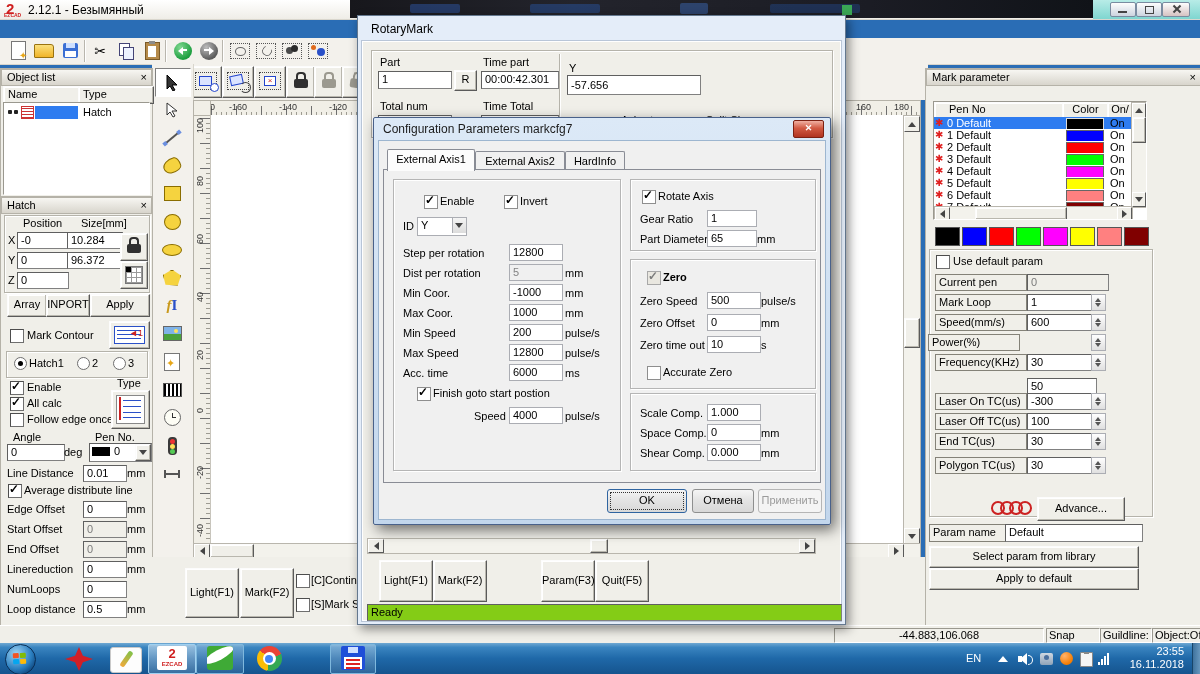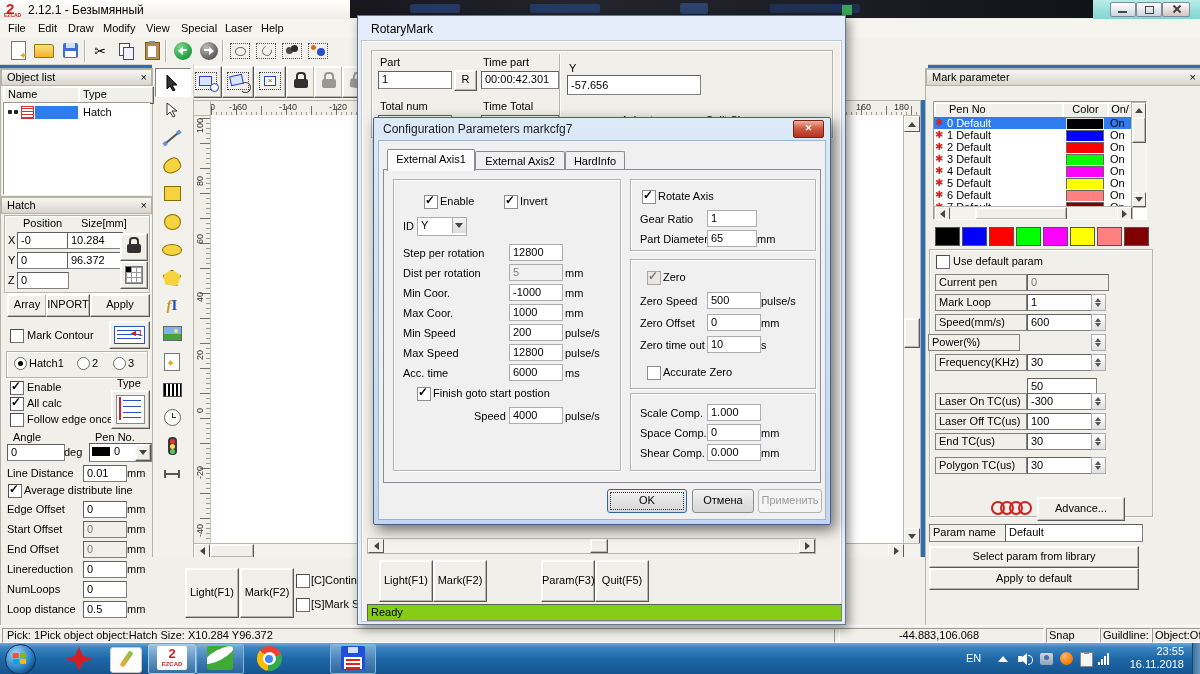--- a/index.html
+++ b/index.html
@@ -94,30 +94,20 @@
       <div class="abs" style="left:8px;top:3px;width:7px;height:6px;border:1px solid #444;"></div>
     </div>
     <div class="abs" style="left:69px;top:2px;width:26px;height:13px;background:linear-gradient(#fdfdfd,#d6c2c2);border:1px solid #7a8ba0;border-radius:2px;">
       <div class="abs" style="left:10px;top:2px;width:8px;height:8px;">
         <div class="abs" style="left:3px;top:-1px;width:2px;height:10px;background:#444;transform:rotate(45deg);"></div>
         <div class="abs" style="left:3px;top:-1px;width:2px;height:10px;background:#444;transform:rotate(-45deg);"></div>
       </div>
     </div>
   </div>
 
-  <div class="abs" style="left:0;top:19px;width:1200px;height:19px;background:#f6f4ef;border-bottom:1px solid #dedbd2;line-height:18px;">
-    <span class="t" style="left:8px;">File</span>
-    <span class="t" style="left:38px;">Edit</span>
-    <span class="t" style="left:68px;">Draw</span>
-    <span class="t" style="left:103px;">Modify</span>
-    <span class="t" style="left:146px;">View</span>
-    <span class="t" style="left:181px;">Special</span>
-    <span class="t" style="left:225px;">Laser</span>
-    <span class="t" style="left:261px;">Help</span>
-  </div>
 
   <div class="abs" style="left:0;top:38px;width:1200px;height:26px;background:#f3f1ec;border-bottom:1px solid #d8d5cc;">
     <div class="tbicon" style="left:6px;top:1px;">
       <div style="width:13px;height:17px;background:#fff;border:1px solid #777;position:relative;">
         <div style="position:absolute;right:-3px;bottom:-2px;color:#e8a718;font-size:10px;">✦</div>
       </div>
     </div>
     <div class="tbicon" style="left:32px;top:1px;">
       <div style="width:18px;height:12px;background:linear-gradient(#fbe07c,#f0b429);border:1px solid #9a7310;border-radius:1px 3px 1px 1px;"></div>
     </div>
@@ -683,21 +673,21 @@
       <div class="gbox" style="left:251px;top:38px;width:184px;height:70px;border-color:#b5b5b5;"></div>
       <span class="cb on" style="left:263px;top:49px;border-color:#8e8e8e;"></span>
       <span class="t" style="left:279px;top:49px;">Rotate Axis</span>
       <span class="t" style="left:261px;top:72px;">Gear Ratio</span>
       <div class="w7fld" style="left:328px;top:69px;width:42px;height:13px;">1</div>
       <span class="t" style="left:261px;top:92px;">Part Diameter</span>
       <div class="w7fld" style="left:328px;top:89px;width:42px;height:13px;">65</div>
       <span class="t" style="left:378px;top:92px;">mm</span>
       <div class="gbox" style="left:251px;top:118px;width:184px;height:128px;border-color:#b5b5b5;"></div>
       <span class="cb on dis" style="left:268px;top:130px;border-color:#a8a8a8;"></span>
-      <span class="t" style="left:284px;top:130px;">Zero</span>
+      <span class="t" style="left:284px;top:130px;font-weight:bold;">Zero</span>
       <span class="t" style="left:261px;top:154px;">Zero Speed</span>
       <div class="w7fld" style="left:328px;top:151px;width:46px;height:13px;">500</div>
       <span class="t" style="left:382px;top:154px;">pulse/s</span>
       <span class="t" style="left:261px;top:176px;">Zero Offset</span>
       <div class="w7fld" style="left:328px;top:173px;width:46px;height:13px;">0</div>
       <span class="t" style="left:382px;top:176px;">mm</span>
       <span class="t" style="left:261px;top:198px;">Zero time out</span>
       <div class="w7fld" style="left:328px;top:195px;width:46px;height:13px;">10</div>
       <span class="t" style="left:382px;top:198px;">s</span>
       <span class="cb" style="left:268px;top:225px;border-color:#8e8e8e;"></span>
@@ -712,21 +702,20 @@
       <div class="w7fld" style="left:328px;top:303px;width:46px;height:13px;">0.000</div>
       <span class="t" style="left:382px;top:306px;">mm</span>
 
       <div class="w7btn" style="left:228px;top:348px;width:78px;height:22px;border-color:#2f64a0;outline:1px dotted #333;outline-offset:-4px;">OK</div>
       <div class="w7btn" style="left:313px;top:348px;width:60px;height:22px;">Отмена</div>
       <div class="w7btn dis" style="left:379px;top:348px;width:62px;height:22px;">Применить</div>
     </div>
   </div>
 
   <div class="abs" style="left:0;top:625px;width:1200px;height:18px;background:#f0efe9;border-top:1px solid #fff;">
-    <div class="abs sunken" style="left:2px;top:2px;width:828px;height:13px;padding:0 4px;line-height:13px;overflow:hidden;white-space:nowrap;">Pick: 1Pick object object:Hatch Size: X10.284 Y96.372</div>
     <div class="abs sunken" style="left:834px;top:2px;width:208px;height:13px;text-align:center;line-height:13px;">-44.883,106.068</div>
     <div class="abs sunken" style="left:1046px;top:2px;width:50px;height:13px;line-height:13px;overflow:hidden;padding-left:2px;">Snap Grid:</div>
     <div class="abs sunken" style="left:1100px;top:2px;width:48px;height:13px;line-height:13px;overflow:hidden;padding-left:2px;">Guildline:(</div>
     <div class="abs sunken" style="left:1152px;top:2px;width:48px;height:13px;line-height:13px;overflow:hidden;padding-left:2px;">Object:Off</div>
   </div>
 
   <div class="abs" style="left:0;top:643px;width:1200px;height:31px;background:linear-gradient(#6fa8d2,#3a85c0 14%,#1f68a8 50%,#155globals08e 100%);background:linear-gradient(#6fa8d2,#3a85c0 14%,#1f68a8 50%,#15548e);z-index:100;">
     <div class="abs" style="left:5px;top:1px;width:29px;height:29px;border-radius:50%;background:radial-gradient(circle at 35% 30%,#9fd4f5,#2b7fc0 55%,#0b3e74 85%);border:1px solid #0a2f57;">
       <div class="abs" style="left:7px;top:8px;width:14px;height:12px;transform:rotate(-3deg);">
         <div class="abs" style="left:0;top:0;width:6px;height:5px;background:#f35325;border-radius:1px;"></div>

